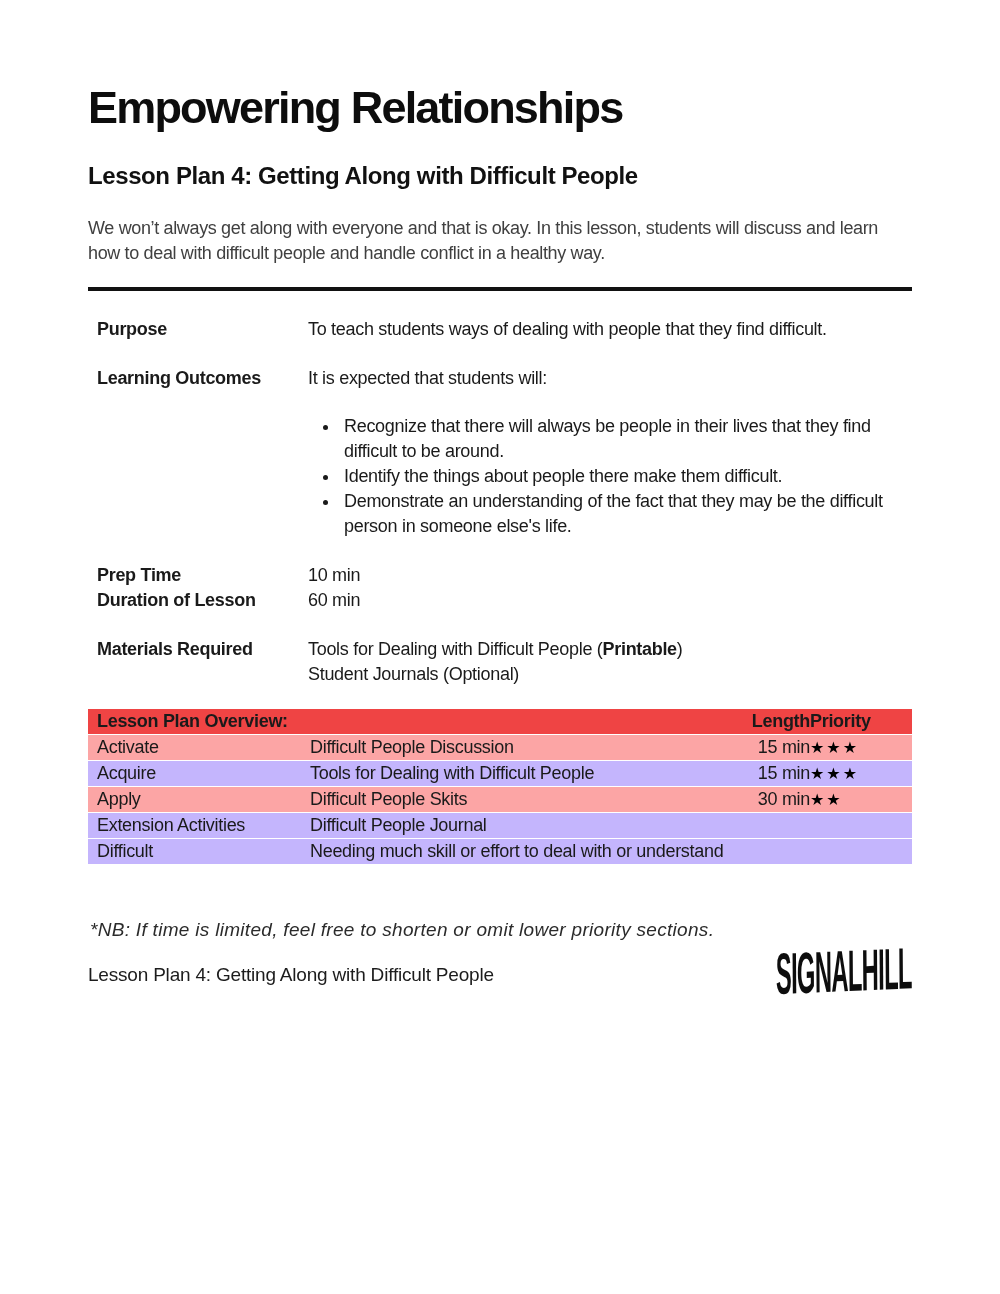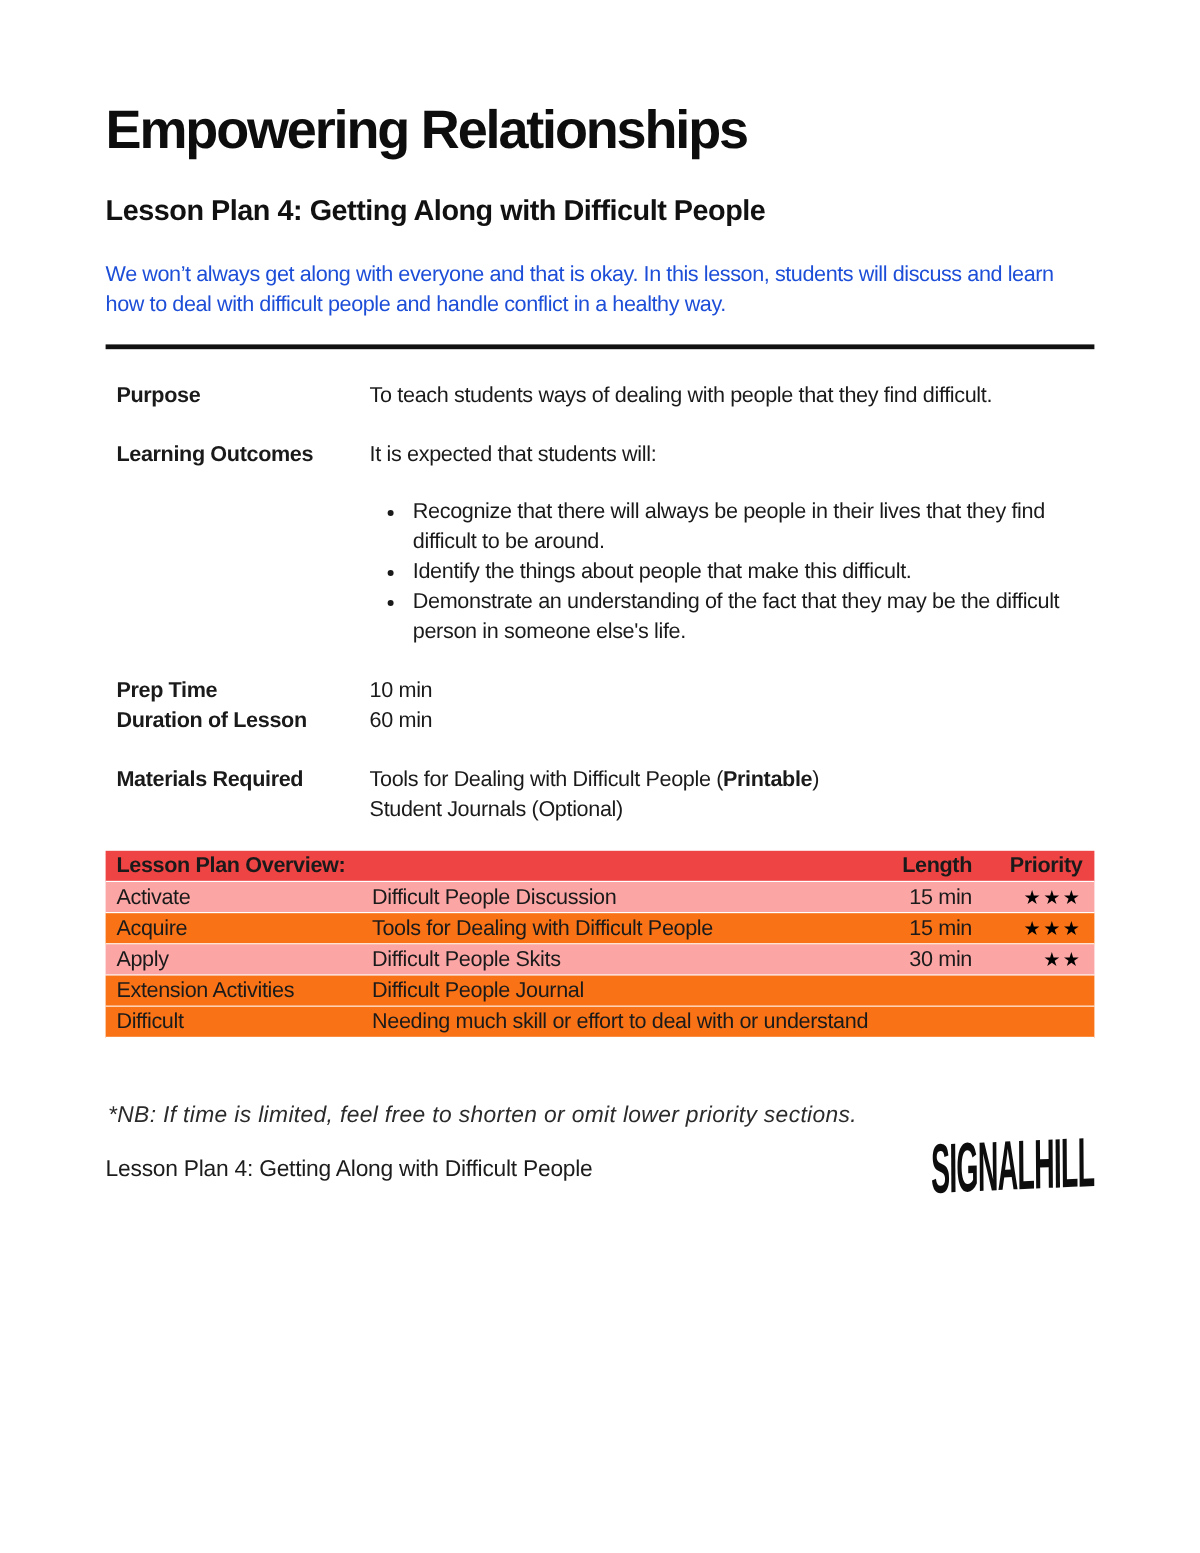--- a/index.html
+++ b/index.html
@@ -29,21 +29,21 @@
 
   
   .lesson-title {
     margin-top: 31px; font-size: 24px; font-weight: 700;
     letter-spacing: -0.4px; color: #111;
   }
 
   
   .intro {
     margin-top: 26px; font-size: 18px; line-height: 25px;
-    letter-spacing: -0.35px; color: #1d4ed8; max-width: 830px;
+    letter-spacing: -0.35px; color: #404040; max-width: 830px;
   }
 
   .rule { margin-top: 21px; border: none; border-top: 4px solid #111; }
 
   
   .details { margin-top: 26px; padding-left: 9px; font-size: 18px; letter-spacing: -0.3px; }
   .drow { display: grid; grid-template-columns: 199px 1fr; gap: 12px; }
   .dlabel { font-weight: 700; line-height: 25px; }
   .dvalue { line-height: 25px; }
   .drow + .drow { margin-top: 24px; }
@@ -53,23 +53,23 @@
   .materials-line { line-height: 25px; }
 
   
   .overview-table { margin-top: 22px; font-size: 18px; letter-spacing: -0.3px; }
   .trow {
     display: grid; grid-template-columns: 222px 1fr 100px 102px;
     align-items: center; min-height: 26px; border-bottom: 1px solid #fff;
   }
   .trow .c1 { padding-left: 9px; }
   .trow .c3 { text-align: right; }
-  .trow .c4 { text-align: right; padding-right: 10px; }
+  .trow .c4 { padding-right: 10px; }
   .trow.thead { background: #ef4444; font-weight: 700; }
-  .trow.shade { background: #f97316; }
+  .trow.shade { background: #c4b5fd; }
   .trow.plain { background: #fca5a5; }
   .stars { font-size: 16px; letter-spacing: 2px; color: #000; white-space: nowrap; }
 
   
   .nb-note {
     margin-top: 54px; padding-left: 2px;
     font-size: 19px; font-style: italic; font-weight: 300;
     color: #2b2b2b; letter-spacing: 0.3px;
   }
 
@@ -106,21 +106,21 @@
       <div class="dlabel">Purpose</div>
       <div class="dvalue">To teach students ways of dealing with people that they find difficult.</div>
     </div>
 
     <div class="drow">
       <div class="dlabel">Learning Outcomes</div>
       <div class="dvalue">
         <div>It is expected that students will:</div>
         <ul class="outcome-list">
           <li>Recognize that there will always be people in their lives that they find difficult to be around.</li>
-          <li>Identify the things about people that make this difficult.</li>
+          <li>Identify the things about people there make them difficult.</li>
           <li>Demonstrate an understanding of the fact that they may be the difficult person in someone else's life.</li>
         </ul>
       </div>
     </div>
 
     <div class="drow tight">
       <div class="dlabel">Prep Time</div>
       <div class="dvalue">10 min</div>
     </div>
     <div class="drow tight">

